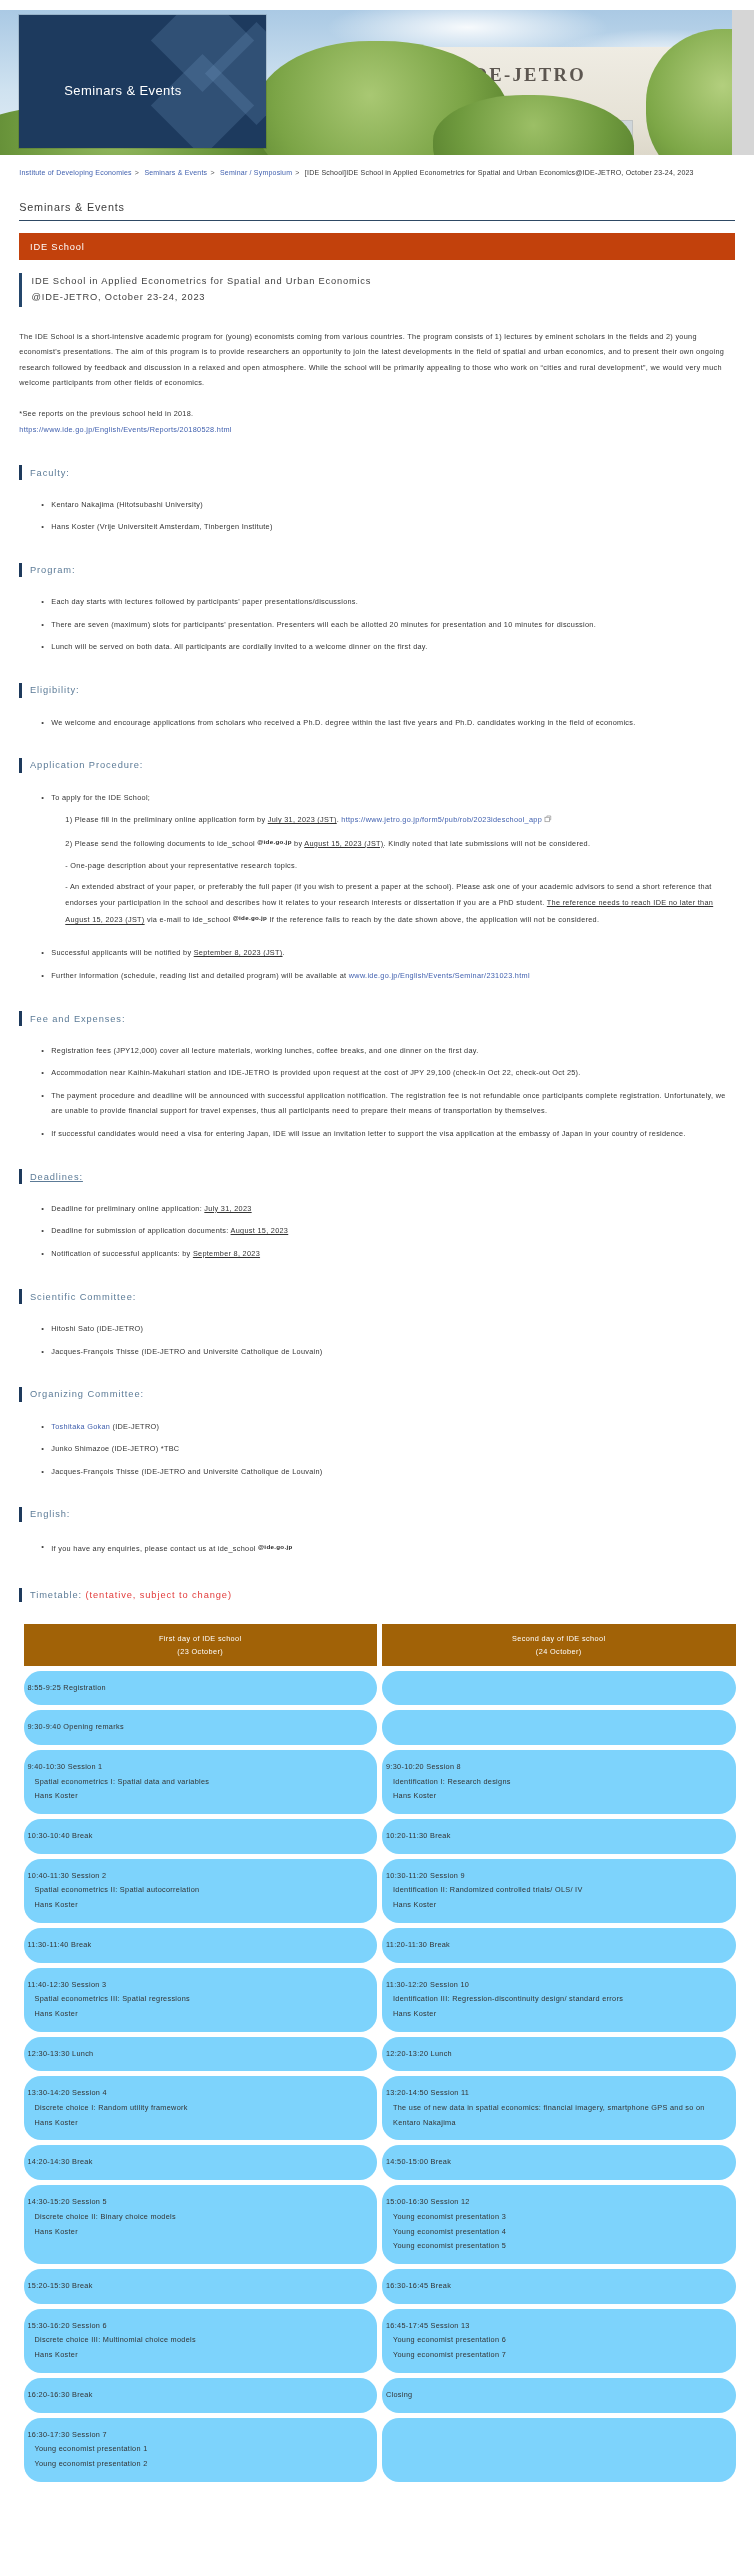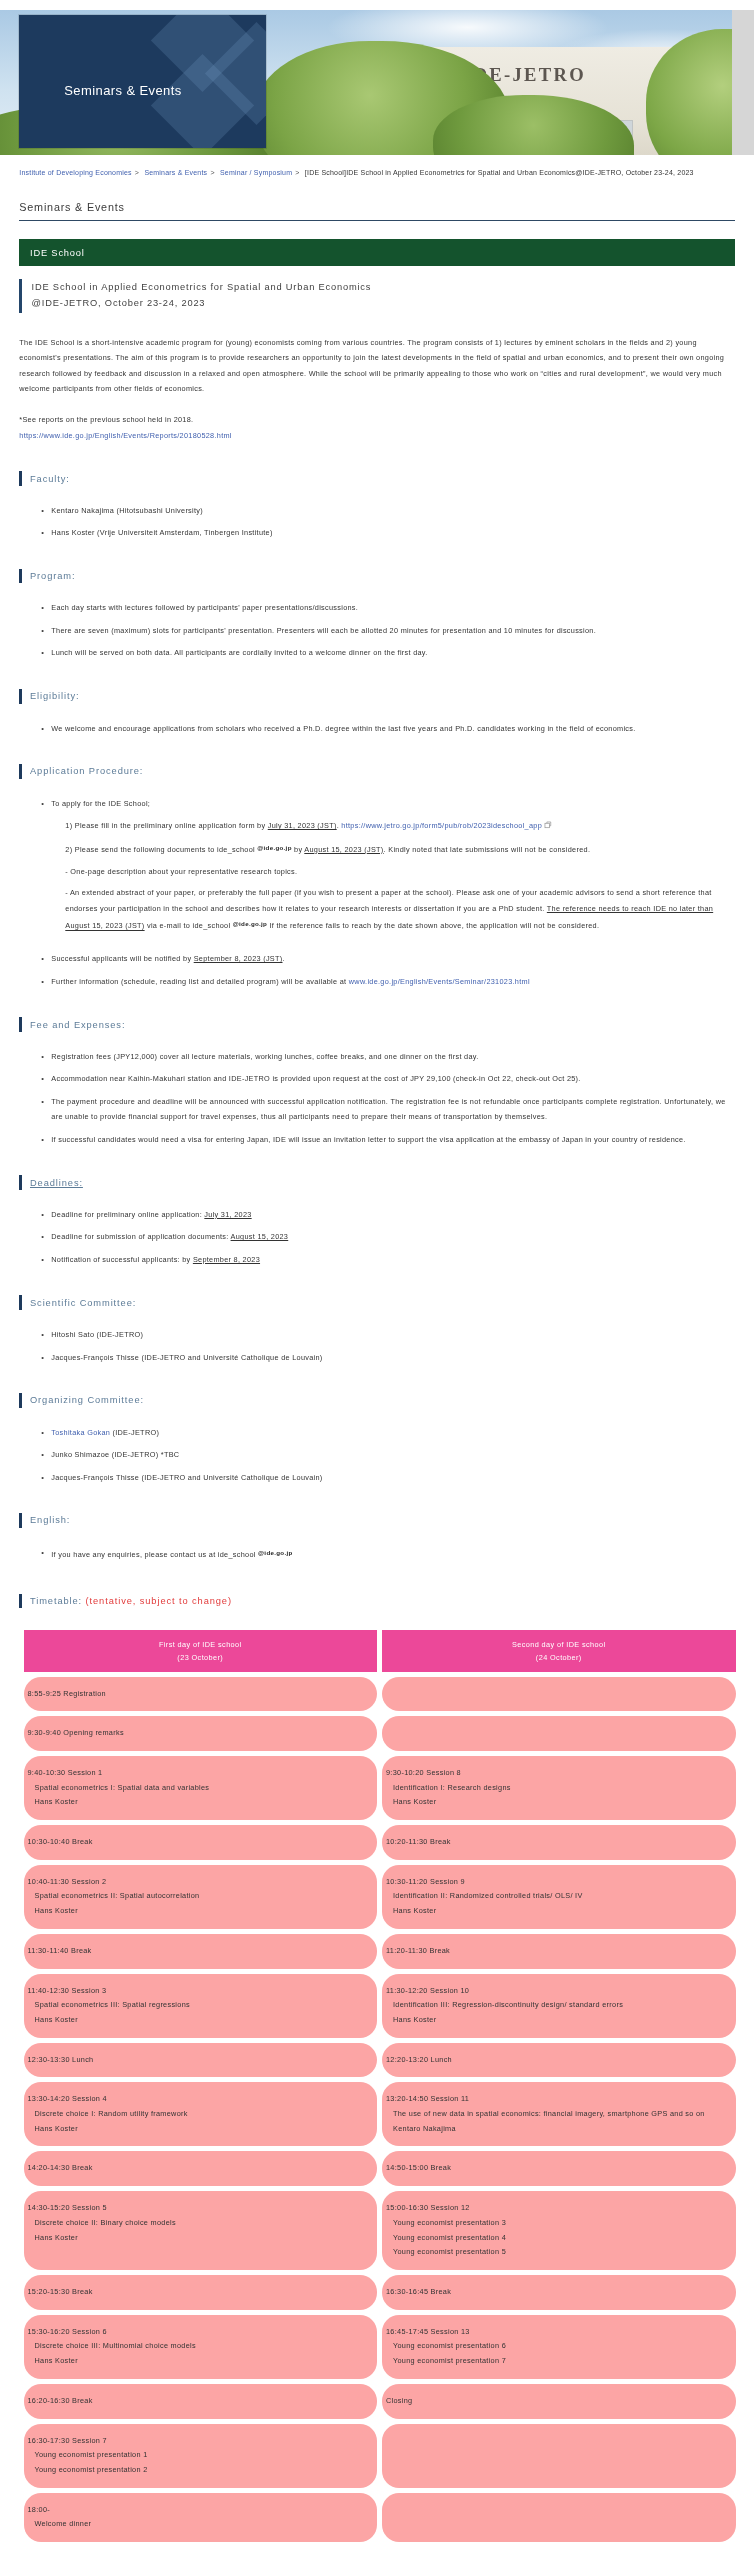--- a/index.html
+++ b/index.html
@@ -34,21 +34,21 @@
   .banner-title { position:absolute; left:45px; top:68px; color:#fff; font-size:13px; letter-spacing:0.4px; }
 
   
   .content { padding:0 19.3px; }
   .breadcrumb { margin-top:12.4px; font-size:7px; line-height:11.6px; color:#333; letter-spacing:0.2px; }
   .breadcrumb a { color:#3f5fae; text-decoration:none; }
   .bc-sep { color:#555; margin:0 3.1px; }
   .page-heading { margin-top:21.7px; font-size:10.8px; font-weight:normal; color:#3a3a3a; letter-spacing:0.8px; }
   .heading-rule { border:none; border-top:1.5px solid #2e4964; margin-top:7.7px; }
 
-  .cat-bar { margin-top:18px; background:#14532d; color:#fff; font-size:9.3px; letter-spacing:0.8px; padding:8.5px 10.8px; }
+  .cat-bar { margin-top:12px; background:#c2410c; color:#fff; font-size:9.3px; letter-spacing:0.8px; padding:8.5px 10.8px; }
   .title-block { margin-top:12.4px; border-left:3.9px solid #24466b; padding:1.5px 0 1.5px 9.3px; font-size:9.3px; color:#3f3f3f; line-height:15.5px; letter-spacing:0.8px; }
 
   .intro, .plain-p { margin-top:22px; font-size:7.3px; line-height:15.5px; letter-spacing:0.3px; }
   .report-note { margin-top:15.5px; font-size:7.3px; line-height:15.5px; letter-spacing:0.3px; }
   a.lnk { color:#3f5fae; text-decoration:none; }
   .u { text-decoration:underline; }
   .mail { font-size:6.2px; vertical-align:2.3px; font-weight:bold; color:#222; }
   .red { color:#e23b3b; }
 
   .section-heading { margin-top:28px; border-left:3.1px solid #1e3a5c; padding:2.3px 0 2.3px 7.7px; color:#5c7b97; font-size:9.3px; letter-spacing:0.9px; }
@@ -58,22 +58,22 @@
   ul.bullets li { position:relative; margin-bottom:7px; font-size:7.3px; line-height:15.5px; letter-spacing:0.3px; }
   ul.bullets li::before { content:"•"; position:absolute; left:-10px; top:0; font-size:7.7px; color:#444; }
   .sub-block { margin:3.1px 0 0 46px; font-size:7.3px; line-height:15.5px; letter-spacing:0.3px; }
   .sub-block p { margin-top:6.2px; }
 
   .ext-icon { display:inline-block; vertical-align:-0.8px; margin-left:2.3px; }
 
   
   .tt-heading { margin-top:31px; }
   table.timetable { margin-top:17px; margin-left:-0.8px; width:722px; border-spacing:5.4px; table-layout:fixed; }
-  table.timetable th { background:#ec4899; color:#fff; font-weight:normal; font-size:7.3px; line-height:13px; padding:7.7px; letter-spacing:0.4px; }
-  table.timetable td { background:#fca5a5; font-size:7.3px; line-height:14.7px; padding:10px 4px; vertical-align:top; letter-spacing:0.3px; color:#333;border-radius:17px; }
+  table.timetable th { background:#a16207; color:#fff; font-weight:normal; font-size:7.3px; line-height:13px; padding:7.7px; letter-spacing:0.4px; }
+  table.timetable td { background:#7dd3fc; font-size:7.3px; line-height:14.7px; padding:10px 4px; vertical-align:top; letter-spacing:0.3px; color:#333;border-radius:17px; }
   table.timetable td div.tl-indent { padding-left:7px; }
 </style>
 </head>
 <body>
 
 <div class="page">
   <div class="top-strip"></div>
 
   <div class="banner">
     <div class="sky-clouds"></div>
@@ -351,26 +351,19 @@
             </td>
           </tr>
           <tr>
             <td>
               <div>16:30-17:30 Session 7</div>
               <div class="tl-indent">Young economist presentation 1</div>
               <div class="tl-indent">Young economist presentation 2</div>
             </td>
             <td>&nbsp;</td>
           </tr>
-          <tr>
-            <td>
-              <div>18:00-</div>
-              <div class="tl-indent">Welcome dinner</div>
-            </td>
-            <td>&nbsp;</td>
-          </tr>
         </tbody>
     </table>
 
   </div>
 
 </div>
 
 
 </body></html>

